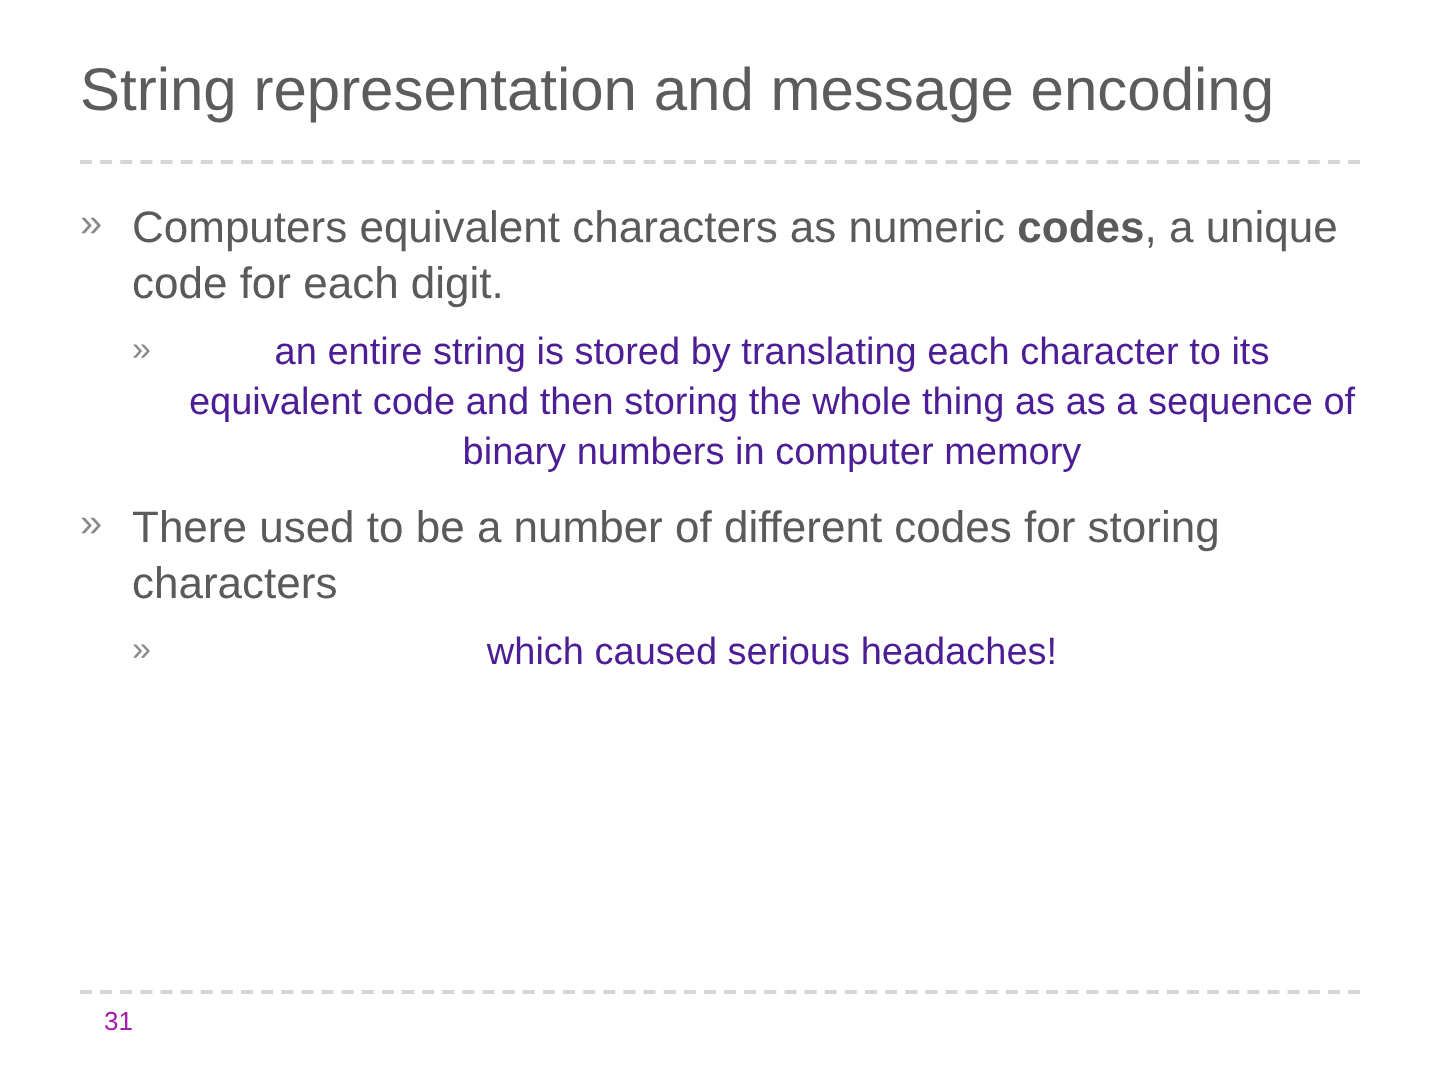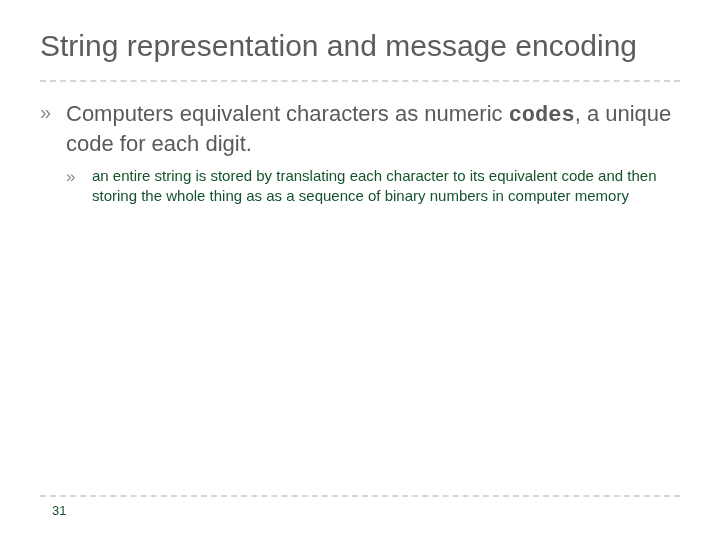--- a/index.html
+++ b/index.html
@@ -4,45 +4,53 @@
 <style>
   * { margin: 0; padding: 0; box-sizing: border-box; }
   html, body { width: 720px; height: 540px; background: #fff; font-family: Arial, Helvetica, sans-serif; color: #5a5a5a; }
   .slide { position: relative; width: 720px; height: 540px; padding: 28px 40px 0 40px; }
   .title { font-size: 30px; font-weight: 400; color: #5c5c5c; line-height: 1.2; margin-bottom: 16px; }
   .divider-top { border-top: 2px dashed #d6d6d6; margin: 0 0 18px 0; }
   .bullets { list-style: none; }
   .bullets > li { position: relative; padding-left: 26px; font-size: 22px; line-height: 1.28; margin-bottom: 10px; }
   .bullets > li::before { content: "\00BB"; position: absolute; left: 0; top: 0; color: #8a8a8a; font-size: 20px; }
   .sub { list-style: none; margin-top: 8px; margin-bottom: 4px; }
-  .sub > li { position: relative; padding-left: 26px; font-size: 15px; line-height: 1.32; color: #14532d; margin-bottom: 6px; }
+  .sub > li { position: relative; padding-left: 26px; font-size: 19px; line-height: 1.32; color: #4c1d95; margin-bottom: 6px; text-align: center; }
   .sub > li::before { content: "\00BB"; position: absolute; left: 0; top: 0; color: #8a8a8a; font-size: 17px; }
-  .bold { font-weight: 700; font-family: Liberation Mono, monospace; }
+  .bold { font-weight: 700; }
   .footer { position: absolute; left: 40px; right: 40px; bottom: 22px; }
   .divider-bot { border-top: 2px dashed #d6d6d6; margin-bottom: 6px; }
-  .page { font-size: 13px; color: #14532d; padding-left: 12px; }
+  .page { font-size: 13px; color: #a21caf; padding-left: 12px; }
 </style>
 </head>
 <body>
 
 <div class="slide">
 
   <h1 class="title">String representation and message encoding</h1>
 
   <div class="divider-top"></div>
 
   <ul class="bullets">
     <li>
       <span>Computers equivalent characters as numeric </span><span class="bold">codes</span><span>, a unique code for each digit.</span>
       <ul class="sub">
         <li>
           <span>an entire string is stored by translating each character to its equivalent code and then storing the whole thing as as a sequence of binary numbers in computer memory</span>
         </li>
       </ul>
     </li>
+    <li>
+      <span>There used to be a number of different codes for storing characters</span>
+      <ul class="sub">
+        <li>
+          <span>which caused serious headaches!</span>
+        </li>
+      </ul>
+    </li>
   </ul>
 
   <div class="footer">
     <div class="divider-bot"></div>
     <div class="page">31</div>
   </div>
 
 </div>
 
 </body></html>

